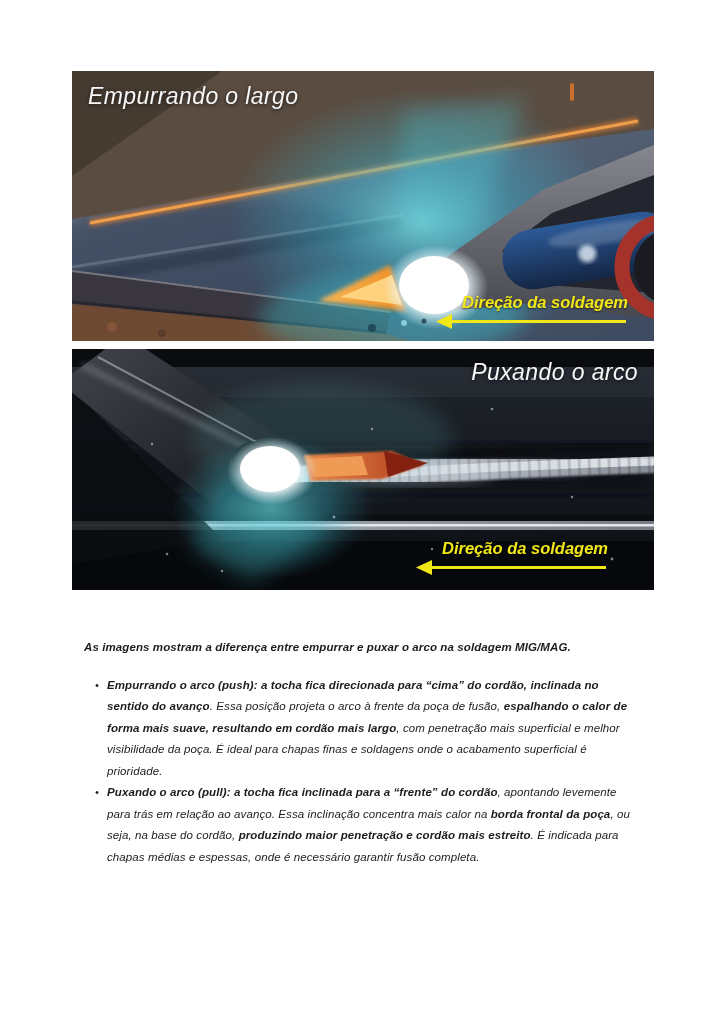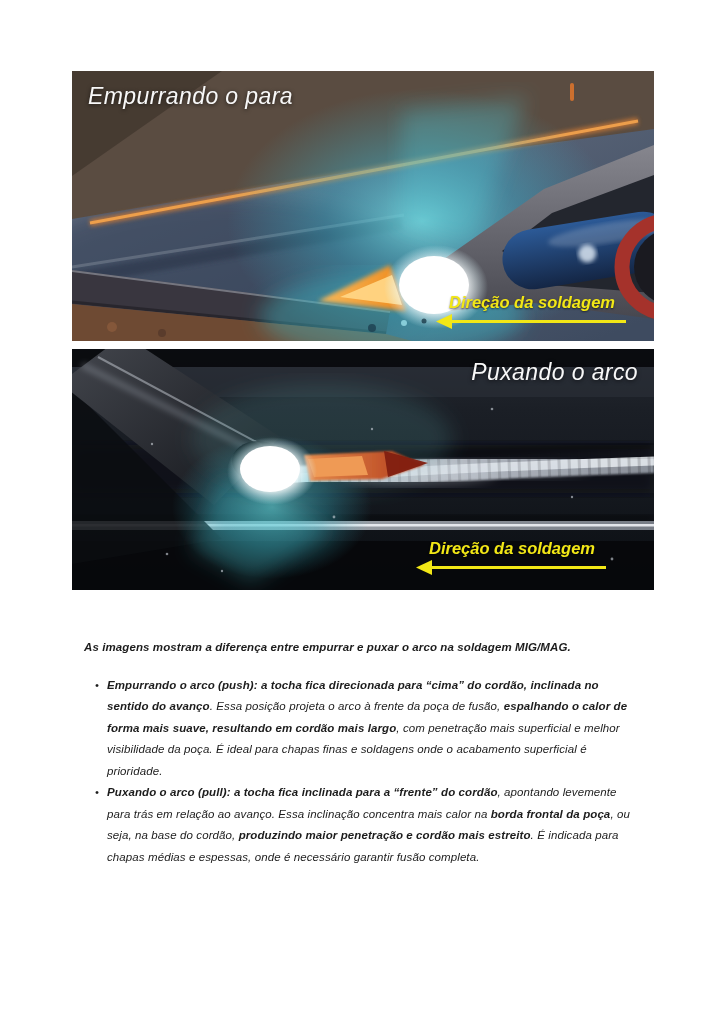--- a/index.html
+++ b/index.html
@@ -17,21 +17,21 @@
   .photo-2 { top:349px; width:582px; height:241px; }
 
   .fig-title {
     position:absolute; font-style:italic; font-weight:400;
     font-size:23px; letter-spacing:.4px; color:#f8f8f8;
     text-shadow:0 1px 4px rgba(0,0,0,.65); white-space:nowrap;
   }
   .photo-1 .fig-title { left:16px; top:12px; }
   .photo-2 .fig-title { right:16px; top:10px;margin-left:44px; }
 
-  .dir { position:absolute; display:flex; flex-direction:column; align-items:center; gap:1px; }
+  .dir { position:absolute; display:flex; flex-direction:column; align-items:flex-end; gap:1px; }
   .photo-1 .dir { right:26px; bottom:12px; }
   .photo-2 .dir { right:46px; bottom:15px; }
   .dir-text {
     color:#f2e716; font-style:italic; font-weight:700; font-size:16.5px;
     text-shadow:0 1px 2px rgba(0,0,0,.55); white-space:nowrap;
   }
   .dir svg { display:block; }
 
   
   .textblock {
@@ -140,21 +140,21 @@
       <polygon points="268,226 320,204 330,234" fill="#ffd584" opacity="0.95"></polygon>
       <ellipse cx="364" cy="216" rx="52" ry="42" fill="url(#f1-arc)"></ellipse>
       <ellipse cx="362" cy="214" rx="35" ry="29" fill="#ffffff"></ellipse>
 
       <circle cx="300" cy="257" r="4" fill="#1d4050" opacity="0.8"></circle>
       <circle cx="332" cy="252" r="3" fill="#9adfe8" opacity="0.8"></circle>
       <circle cx="352" cy="250" r="2.5" fill="#0f2c3a" opacity="0.7"></circle>
       <rect x="498" y="12" width="4" height="18" rx="2" fill="#e0762c" opacity="0.85"></rect>
     </svg>
 
-    <figcaption class="fig-title">Empurrando o para</figcaption>
+    <figcaption class="fig-title">Empurrando o largo</figcaption>
 
     <div class="dir">
       <span class="dir-text">Direção da soldagem</span>
       <svg width="192" height="16" viewBox="0 0 192 16">
         <line x1="190" y1="8.5" x2="14" y2="8.5" stroke="#f2e716" stroke-width="3.2"></line>
         <polygon points="16,1 0,8.5 16,16" fill="#f2e716"></polygon>
       </svg>
     </div>
   </figure>
 

